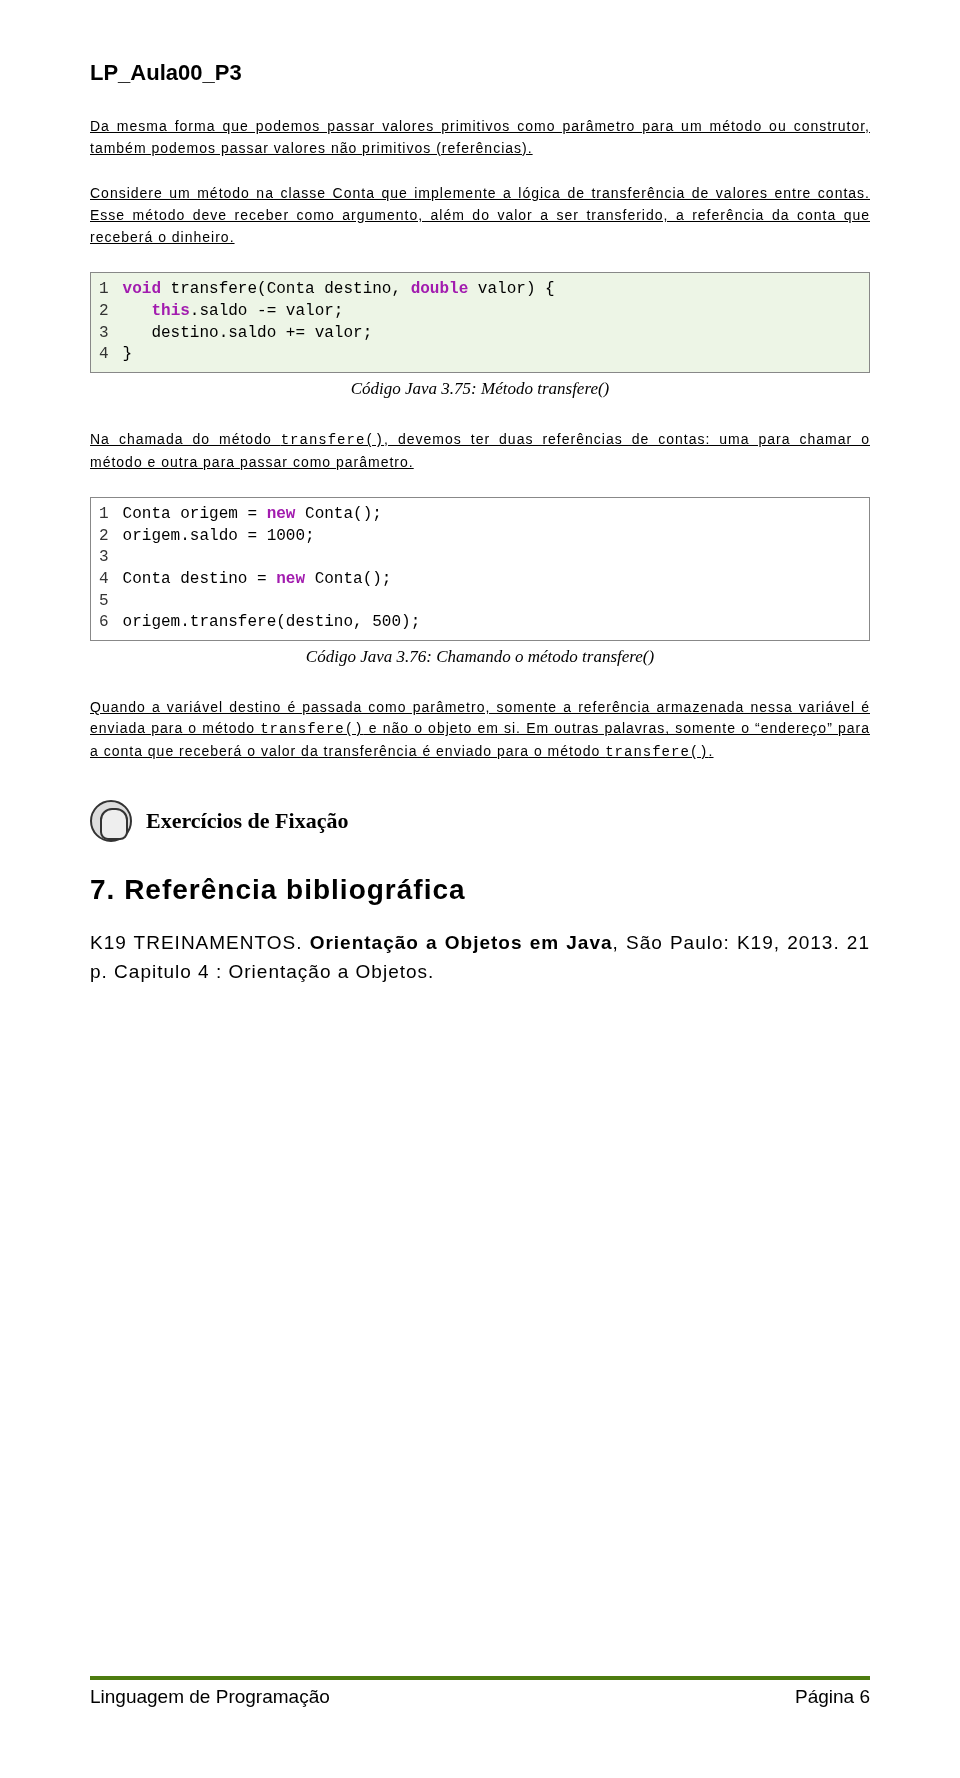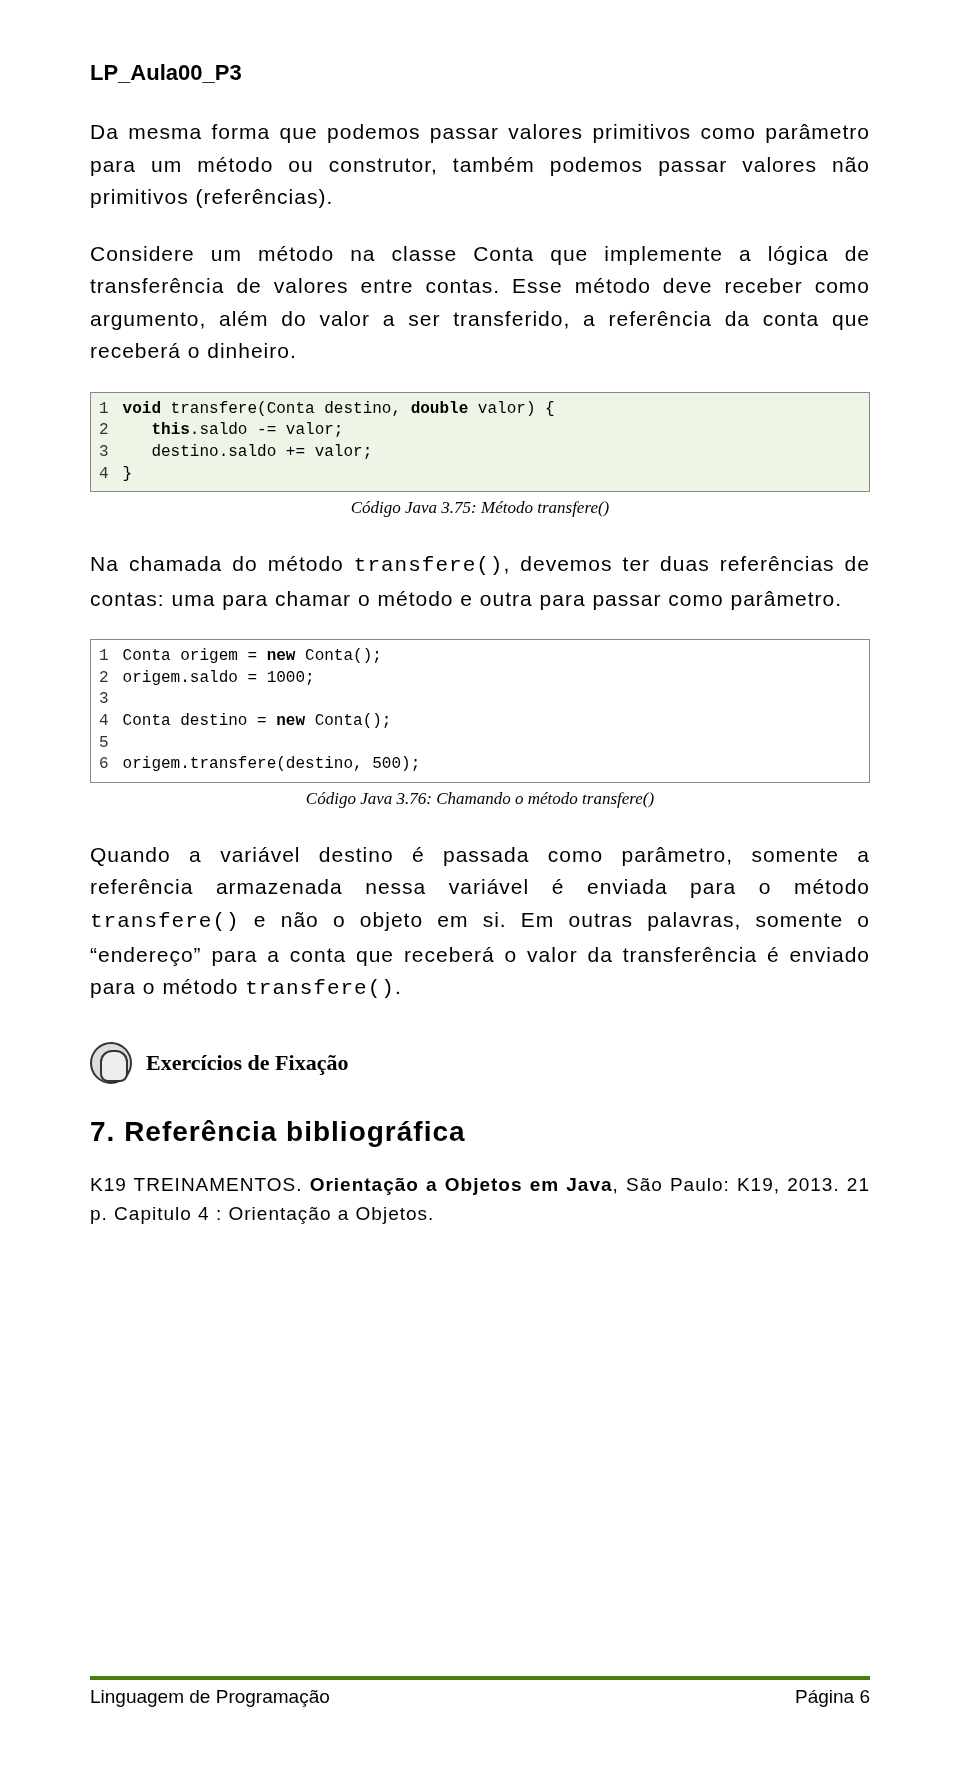--- a/index.html
+++ b/index.html
@@ -10,27 +10,27 @@
   .header-logos { display: flex; gap: 15px; align-items: center; }
   .logo-seal { width: 70px; height: 70px; border-radius: 50%; background: radial-gradient(circle at 50% 50%, #d4a640 0%, #b07820 40%, #7a4a18 100%); border: 4px solid #b07820; position: relative; }
   .logo-seal::after { content: ""; position: absolute; inset: 10px; border-radius: 50%; background: radial-gradient(circle, #4a78b0 10%, #2a4a80 70%); }
   .logo-java { width: 50px; height: 70px; position: relative; }
   .java-cup { position: absolute; bottom: 18px; left: 10px; width: 30px; height: 20px; border: 3px solid #4a78d0; border-radius: 0 0 15px 15px; border-top: none; }
   .java-cup::after { content: ""; position: absolute; right: -10px; top: 2px; width: 8px; height: 10px; border: 3px solid #4a78d0; border-left: none; border-radius: 0 8px 8px 0; }
   .java-steam { position: absolute; top: 4px; left: 16px; width: 14px; height: 28px; background: linear-gradient(#e84030, #e84030); clip-path: polygon(40% 0, 60% 0, 80% 30%, 40% 60%, 70% 100%, 50% 100%, 20% 60%, 60% 30%); }
   .java-text { position: absolute; bottom: 0; width: 100%; text-align: center; font-size: 11px; font-weight: bold; color: #4a78d0; }
 
   h2.section { font-size: 28px; font-weight: bold; letter-spacing: 1px; margin: 30px 0 22px 0; }
-  p.body { font-size: 21px; line-height: 1.55; text-align: justify; letter-spacing: 1px; margin-bottom: 24px; }
+  p.body { font-size: 14px; line-height: 1.55; text-align: justify; letter-spacing: 1px; margin-bottom: 24px; text-decoration: underline; }
   .mono { font-family: "Courier New", monospace; }
 
   .code-block { border: 1px solid #888; background: #edf5e6; display: flex; margin: 12px 0 6px 0; }
   .code-lines { padding: 6px 10px 6px 8px; font-family: "Courier New", monospace; font-size: 16px; color: #333; text-align: right; line-height: 1.35; }
   .code-text { padding: 6px 10px 6px 4px; font-family: "Courier New", monospace; font-size: 16px; color: #000; line-height: 1.35; white-space: pre; flex: 1; }
-  .code-text .kw { color: #000000; font-weight: bold; }
+  .code-text .kw { color: #a21caf; font-weight: bold; }
   .caption { font-family: Georgia, serif; font-style: italic; font-size: 17px; text-align: center; margin: 6px 0 30px 0; }
 
   .code-block2 { border: 1px solid #888; background: #fff; display: flex; margin: 12px 0 6px 0; }
 
   .exercise-row { display: flex; align-items: center; gap: 14px; margin: 36px 0 10px 0; }
   .head-icon { width: 42px; height: 42px; border-radius: 50%; border: 2px solid #333; position: relative; background: #ddd; }
   .head-icon::before { content: ""; position: absolute; left: 8px; top: 6px; width: 24px; height: 28px; border: 2px solid #333; border-radius: 12px 12px 8px 8px; background: #eee; }
   .exercise-label { font-family: Georgia, serif; font-weight: bold; font-size: 22px; text-align: center; }
 
   .bib { font-size: 19px; line-height: 1.55; text-align: justify; letter-spacing: 1px; }

